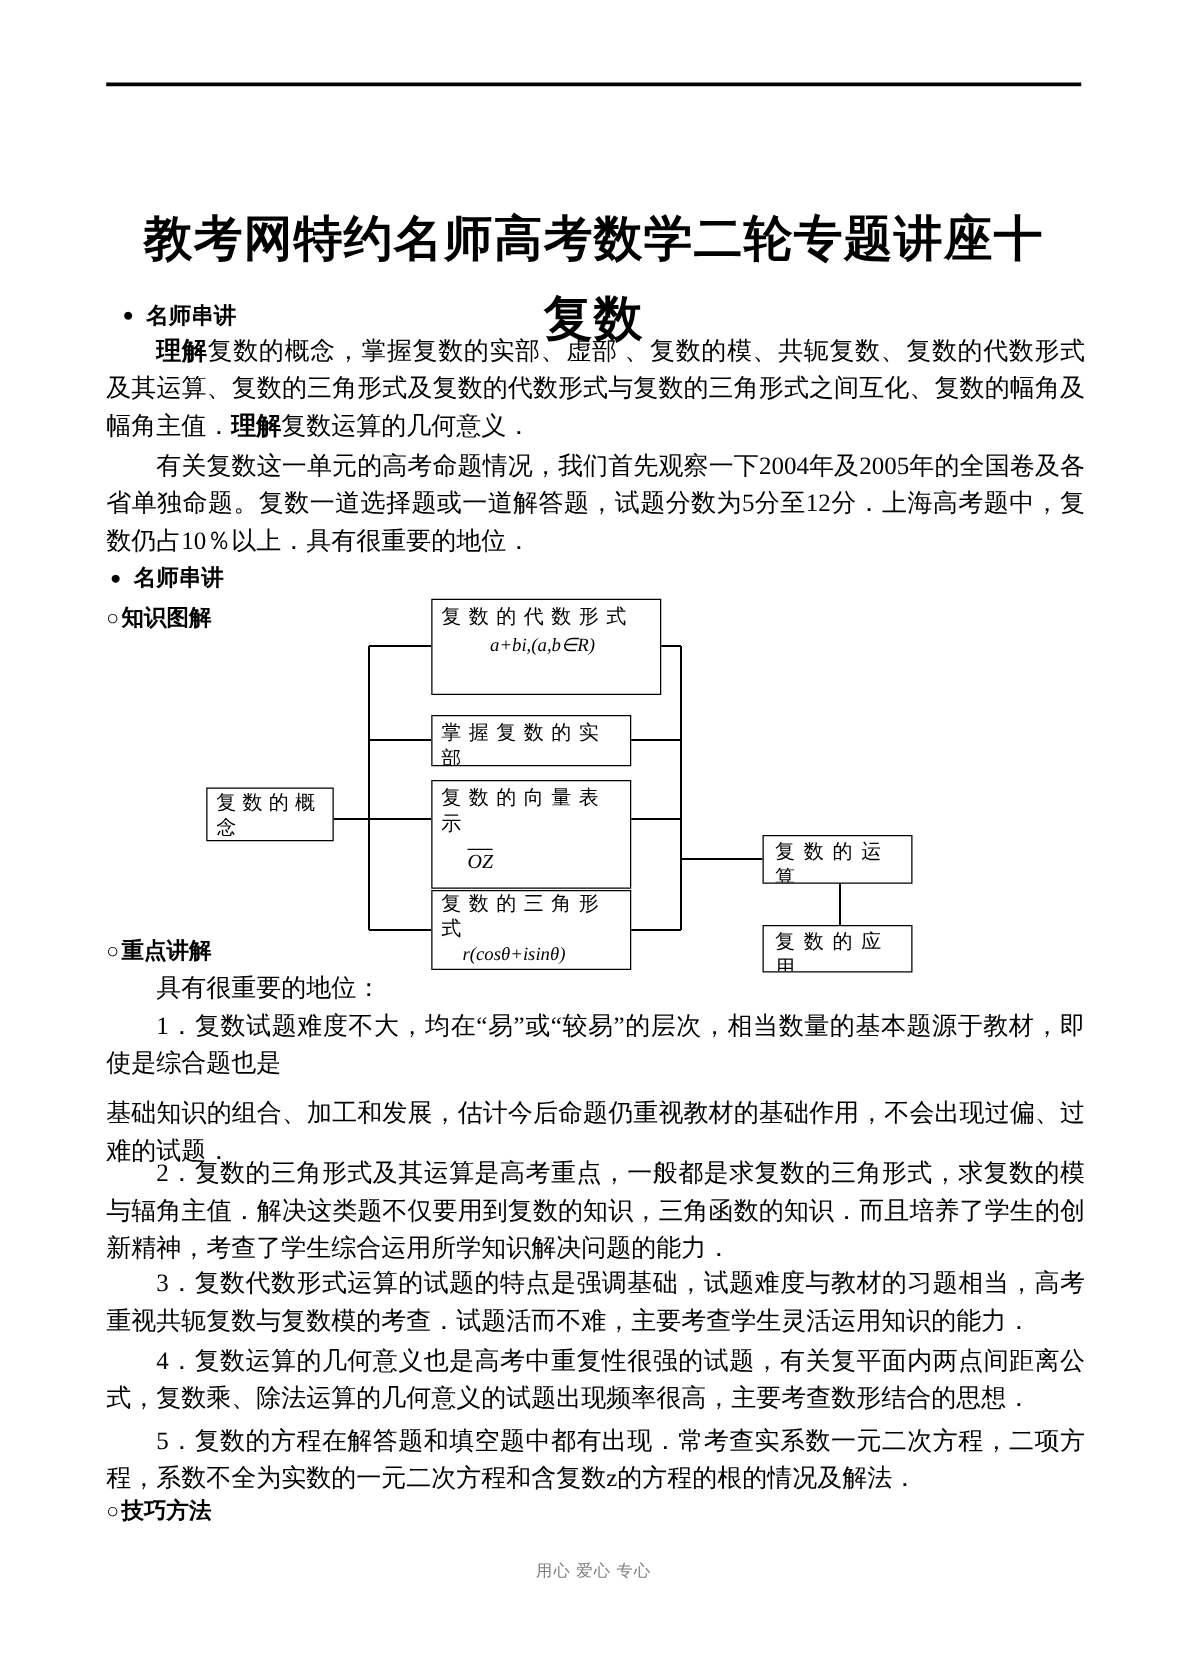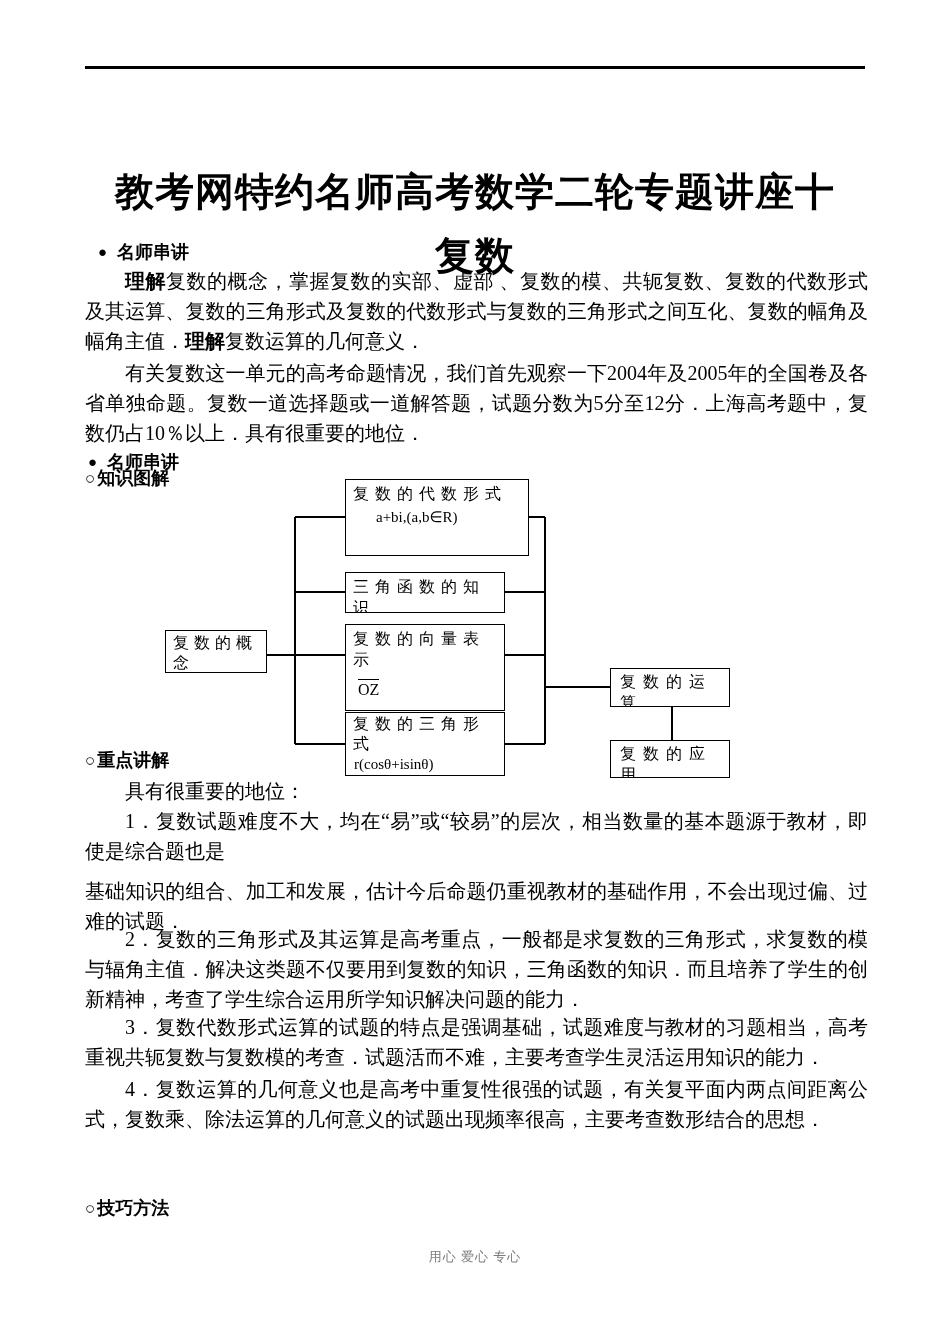--- a/index.html
+++ b/index.html
@@ -23,21 +23,21 @@
   #title2 { top:182px; }
 
   .sec-h {
     font-family:"Liberation Sans", sans-serif; font-weight:bold;
     font-size:18px; line-height:24px; white-space:nowrap;
   }
   .sec-h .b-filled { font-size:15px; margin-right:10px; vertical-align:1px; }
   .sec-h .b-open   { font-size:17px; margin-right:2px; vertical-align:0px; }
   #h-kaodian   { left:98px;  top:240px; }
   #h-mingshi   { left:88px;  top:450px; }
-  #h-zhishi    { left:85px;  top:466px; }
+  #h-zhishi    { left:85px;  top:482px; }
   #h-zhongdian { left:85px;  top:748px; }
   #h-jiqiao    { left:85px;  top:1196px; }
 
   .para {
     left:85px; width:783px;
     font-size:20px; line-height:30px; text-align:justify;
     text-indent:2em;
   }
   .para.no-indent { text-indent:0; }
   #para1 { top:266px; }
@@ -54,21 +54,21 @@
   #diagram-svg { left:0; top:0; width:950px; height:1342px; z-index:1; pointer-events:none; }
   .dbox {
     position:absolute; z-index:2; background:#fff;
     border:1.5px solid #000; overflow:hidden;
     font-family:"Liberation Serif", serif; font-size:16px;
   }
   .dbox .lbl   { letter-spacing:6px; line-height:21px; padding:3px 0 0 7px; }
   #box-trig .lbl { line-height:20px; padding-top:1px; }
   #box-concept .lbl { letter-spacing:5px; padding:2px 0 0 7px; line-height:20px; }
   .side .lbl { letter-spacing:7px; padding:2px 0 0 9px; line-height:21px; }
-  .formula { font-size:15px; line-height:20px; letter-spacing:0; }
+  .formula { font-style:italic; font-size:15px; line-height:20px; letter-spacing:0;margin-left:16px; }
   #box-algebra .formula { padding-left:30px; margin-top:3px; }
   #box-trig .formula    { padding-left:8px; }
   #box-vector .formula  { padding-left:12px; margin-top:9px; font-size:16px; }
   .vec { display:inline-block; border-top:1.3px solid #000; padding-top:1px; line-height:17px; }
 
   #box-concept     { left:165px; top:630px; width:102px; height:43px; }
   #box-algebra     { left:345px; top:479px; width:184px; height:77px; }
   #box-geometric   { left:345px; top:572px; width:160px; height:41px; }
   #box-vector      { left:345px; top:624px; width:160px; height:87px; }
   #box-trig        { left:345px; top:712px; width:160px; height:64px; }
@@ -120,21 +120,21 @@
   <div id="box-concept" class="dbox">
     <div class="lbl">复数的概念</div>
   </div>
 
   <div id="box-algebra" class="dbox">
     <div class="lbl">复数的代数形式</div>
     <div class="formula">a+bi,(a,b∈R)</div>
   </div>
 
   <div id="box-geometric" class="dbox">
-    <div class="lbl">三角函数的知识</div>
+    <div class="lbl">掌握复数的实部</div>
   </div>
 
   <div id="box-vector" class="dbox">
     <div class="lbl">复数的向量表示</div>
     <div class="formula"><span class="vec">OZ</span></div>
   </div>
 
   <div id="box-trig" class="dbox">
     <div class="lbl">复数的三角形式</div>
     <div class="formula">r(cosθ+isinθ)</div>
@@ -149,18 +149,19 @@
   </div>
 
   <div id="h-zhongdian" class="abs sec-h"><span class="b-open">○</span><span>重点讲解</span></div>
 
   <p id="intro" class="abs para">具有很重要的地位：</p>
   <p id="p1" class="abs para">1．复数试题难度不大，均在“易”或“较易”的层次，相当数量的基本题源于教材，即使是综合题也是</p>
   <p id="p1b" class="abs para no-indent">基础知识的组合、加工和发展，估计今后命题仍重视教材的基础作用，不会出现过偏、过难的试题．</p>
   <p id="p2" class="abs para">2．复数的三角形式及其运算是高考重点，一般都是求复数的三角形式，求复数的模与辐角主值．解决这类题不仅要用到复数的知识，三角函数的知识．而且培养了学生的创新精神，考查了学生综合运用所学知识解决问题的能力．</p>
   <p id="p3" class="abs para">3．复数代数形式运算的试题的特点是强调基础，试题难度与教材的习题相当，高考重视共轭复数与复数模的考查．试题活而不难，主要考查学生灵活运用知识的能力．</p>
   <p id="p4" class="abs para">4．复数运算的几何意义也是高考中重复性很强的试题，有关复平面内两点间距离公式，复数乘、除法运算的几何意义的试题出现频率很高，主要考查数形结合的思想．</p>
+  <p id="p5" class="abs para">5．复数的方程在解答题和填空题中都有出现．常考查实系数一元二次方程，二项方程，系数不全为实数的一元二次方程和含复数z的方程的根的情况及解法．</p>
 
   <div id="h-jiqiao" class="abs sec-h"><span class="b-open">○</span><span>技巧方法</span></div>
 
   <div id="footer" class="abs">用心 爱心 专心</div>
 
 </div>
 
 </body></html>

